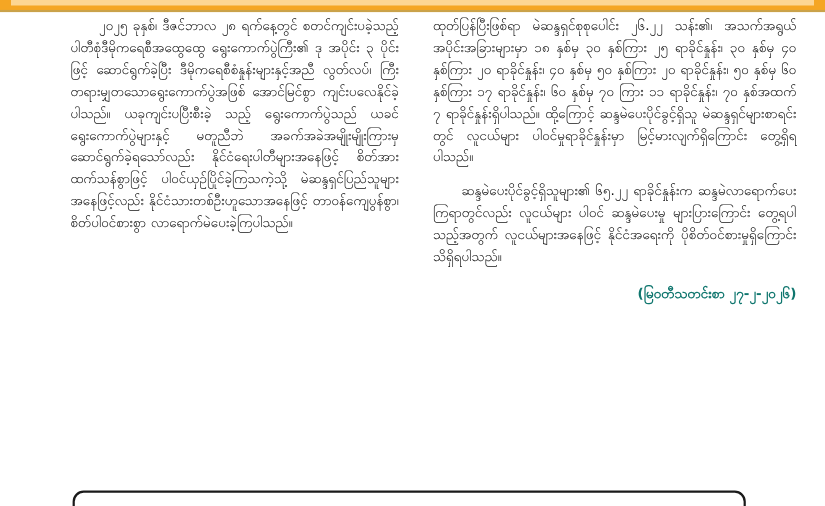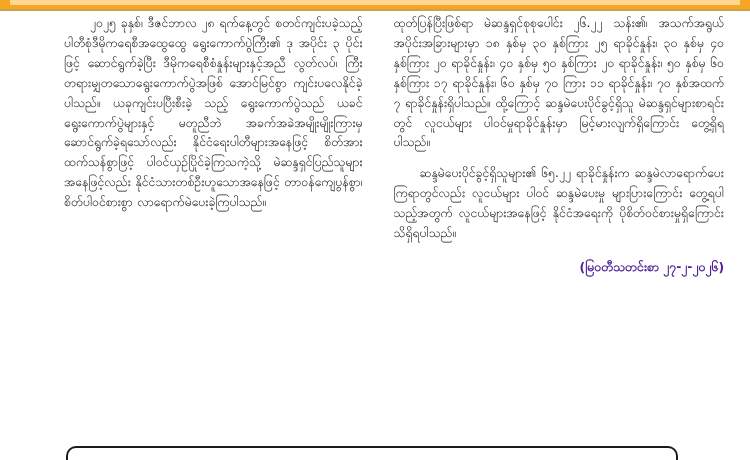--- a/index.html
+++ b/index.html
@@ -83,21 +83,21 @@
     text-indent: 26px;
   }
   p.para.first {
     text-indent: 26px;
   }
   .source-line {
     margin: 14px 0 0 0;
     font-size: 12.3px;
     line-height: 1.6;
     font-weight: bold;
-    color: #4c1d95;
+    color: #0f766e;
     text-align: right;
   }
 
   
   .bottom-box {
     position: absolute;
     left: 66px;
     top: 446px;
     width: 612px;
     height: 40px;

